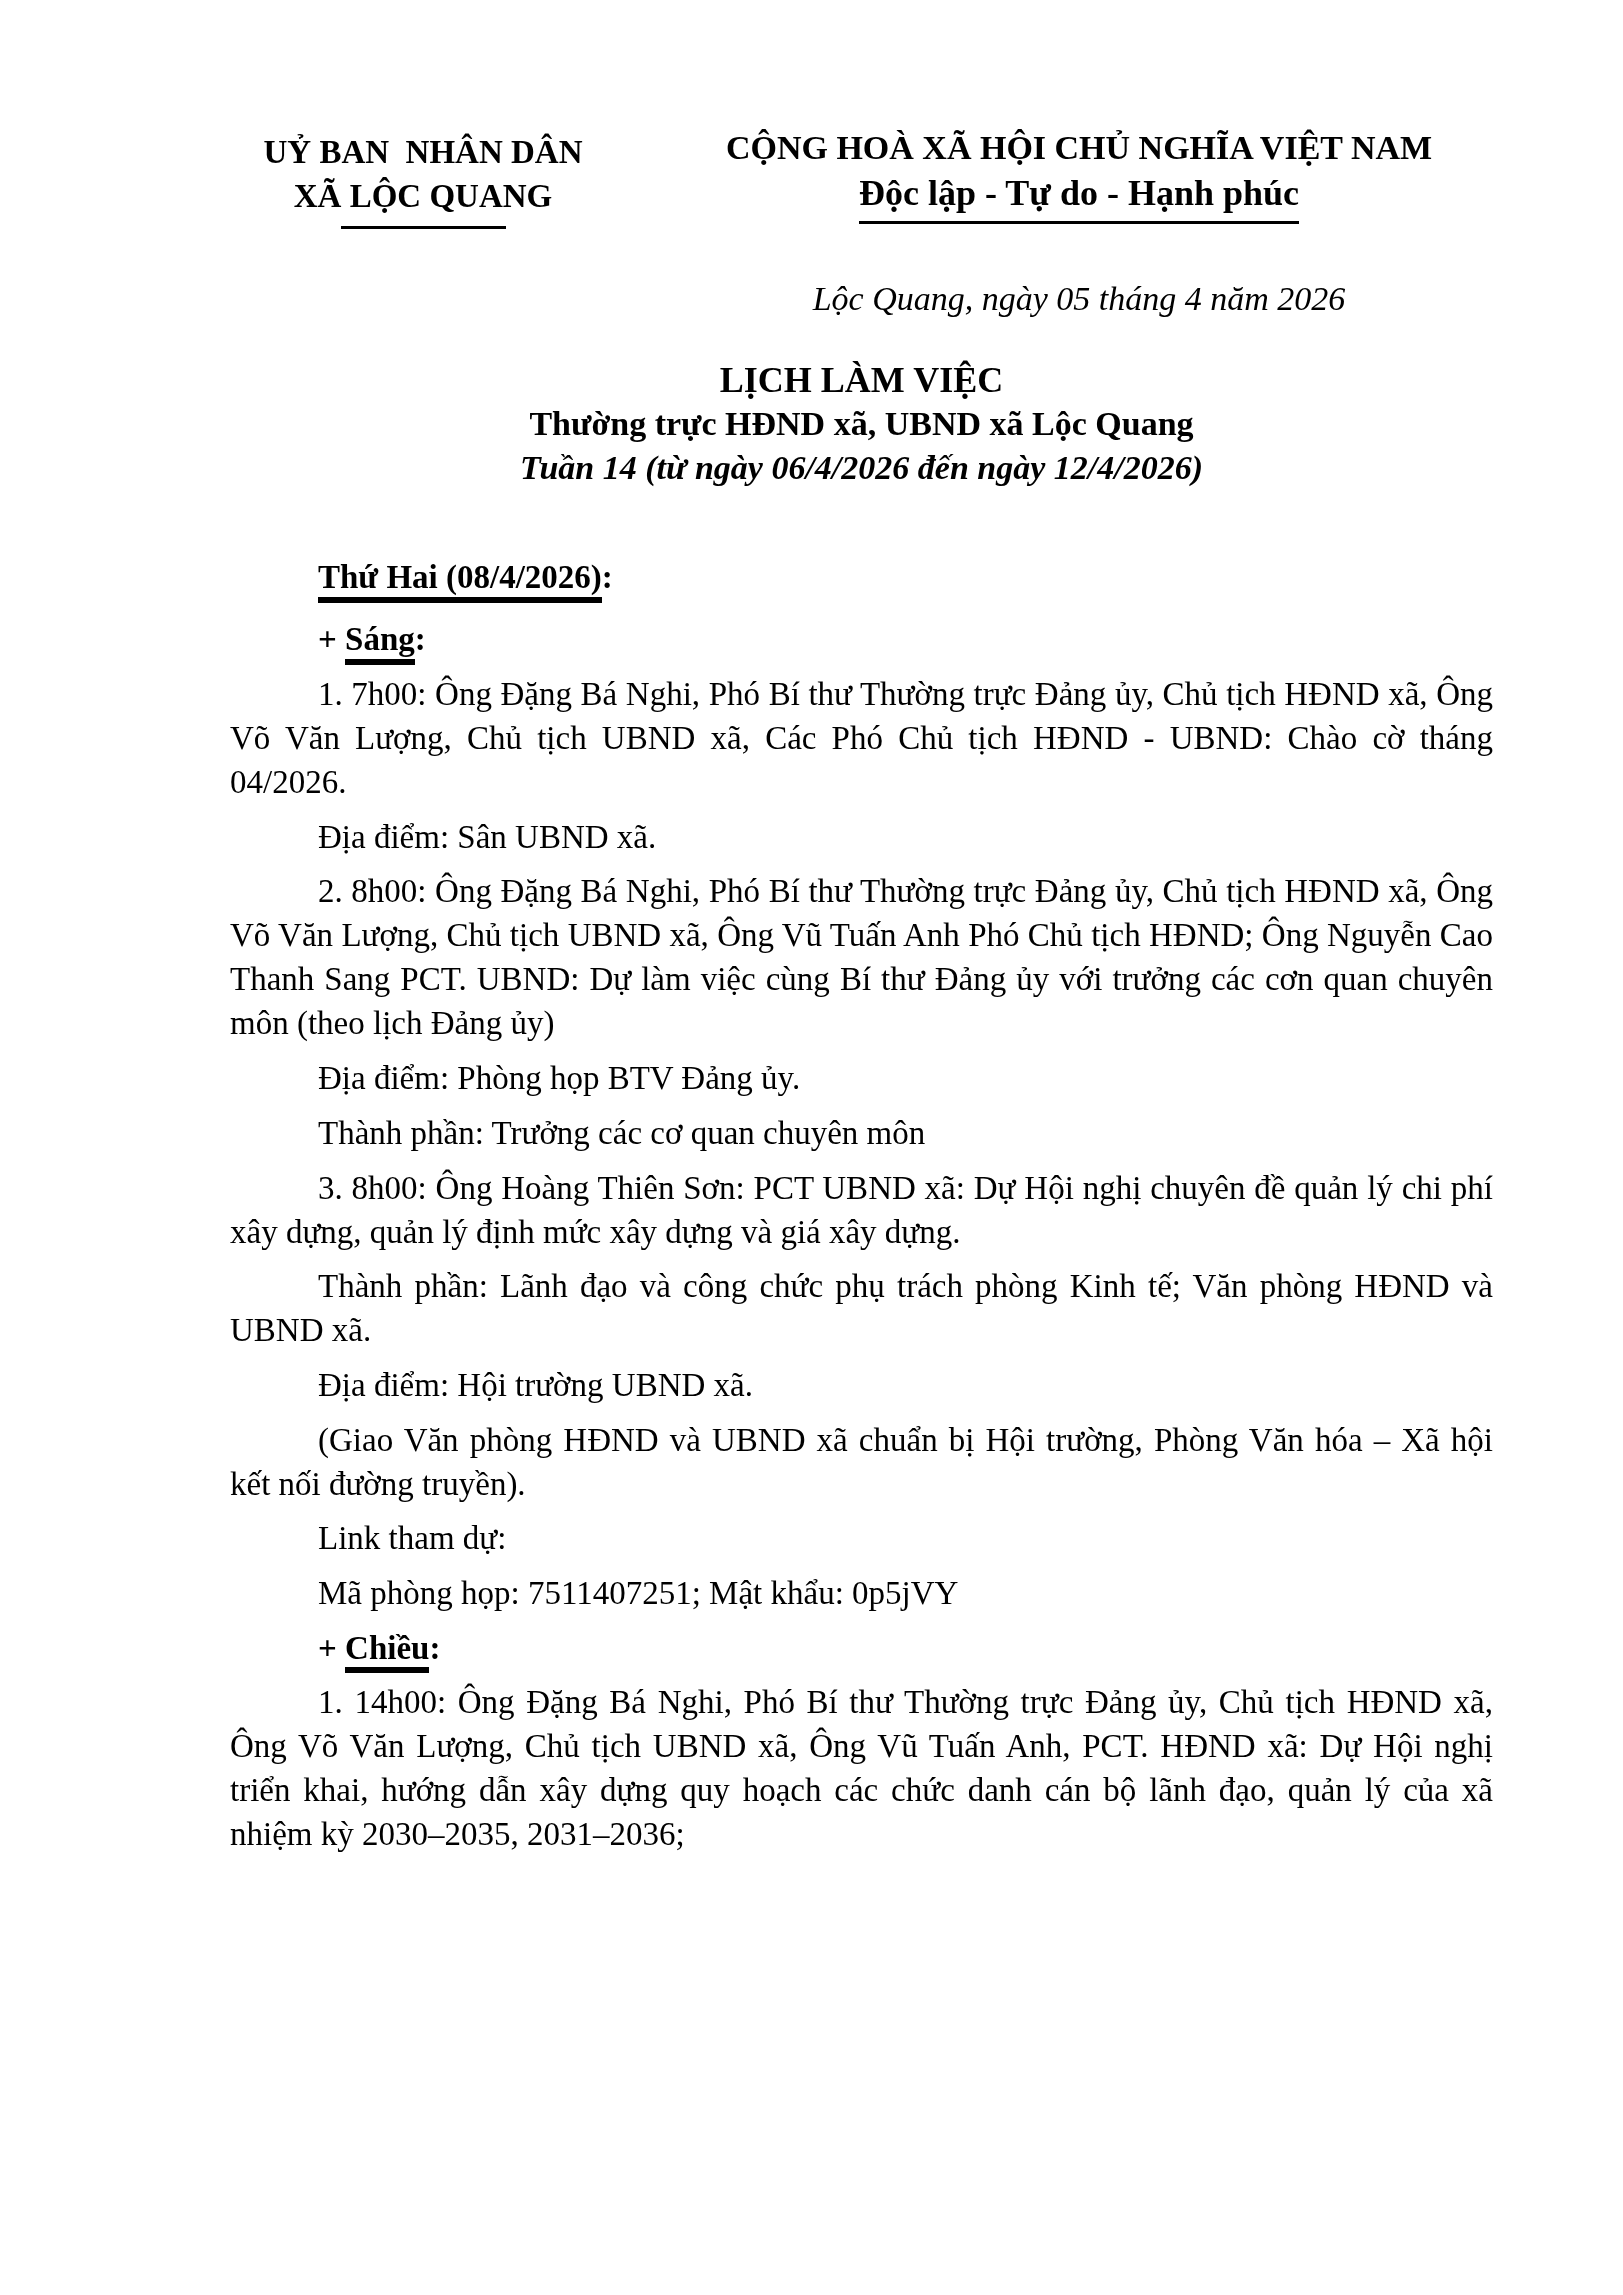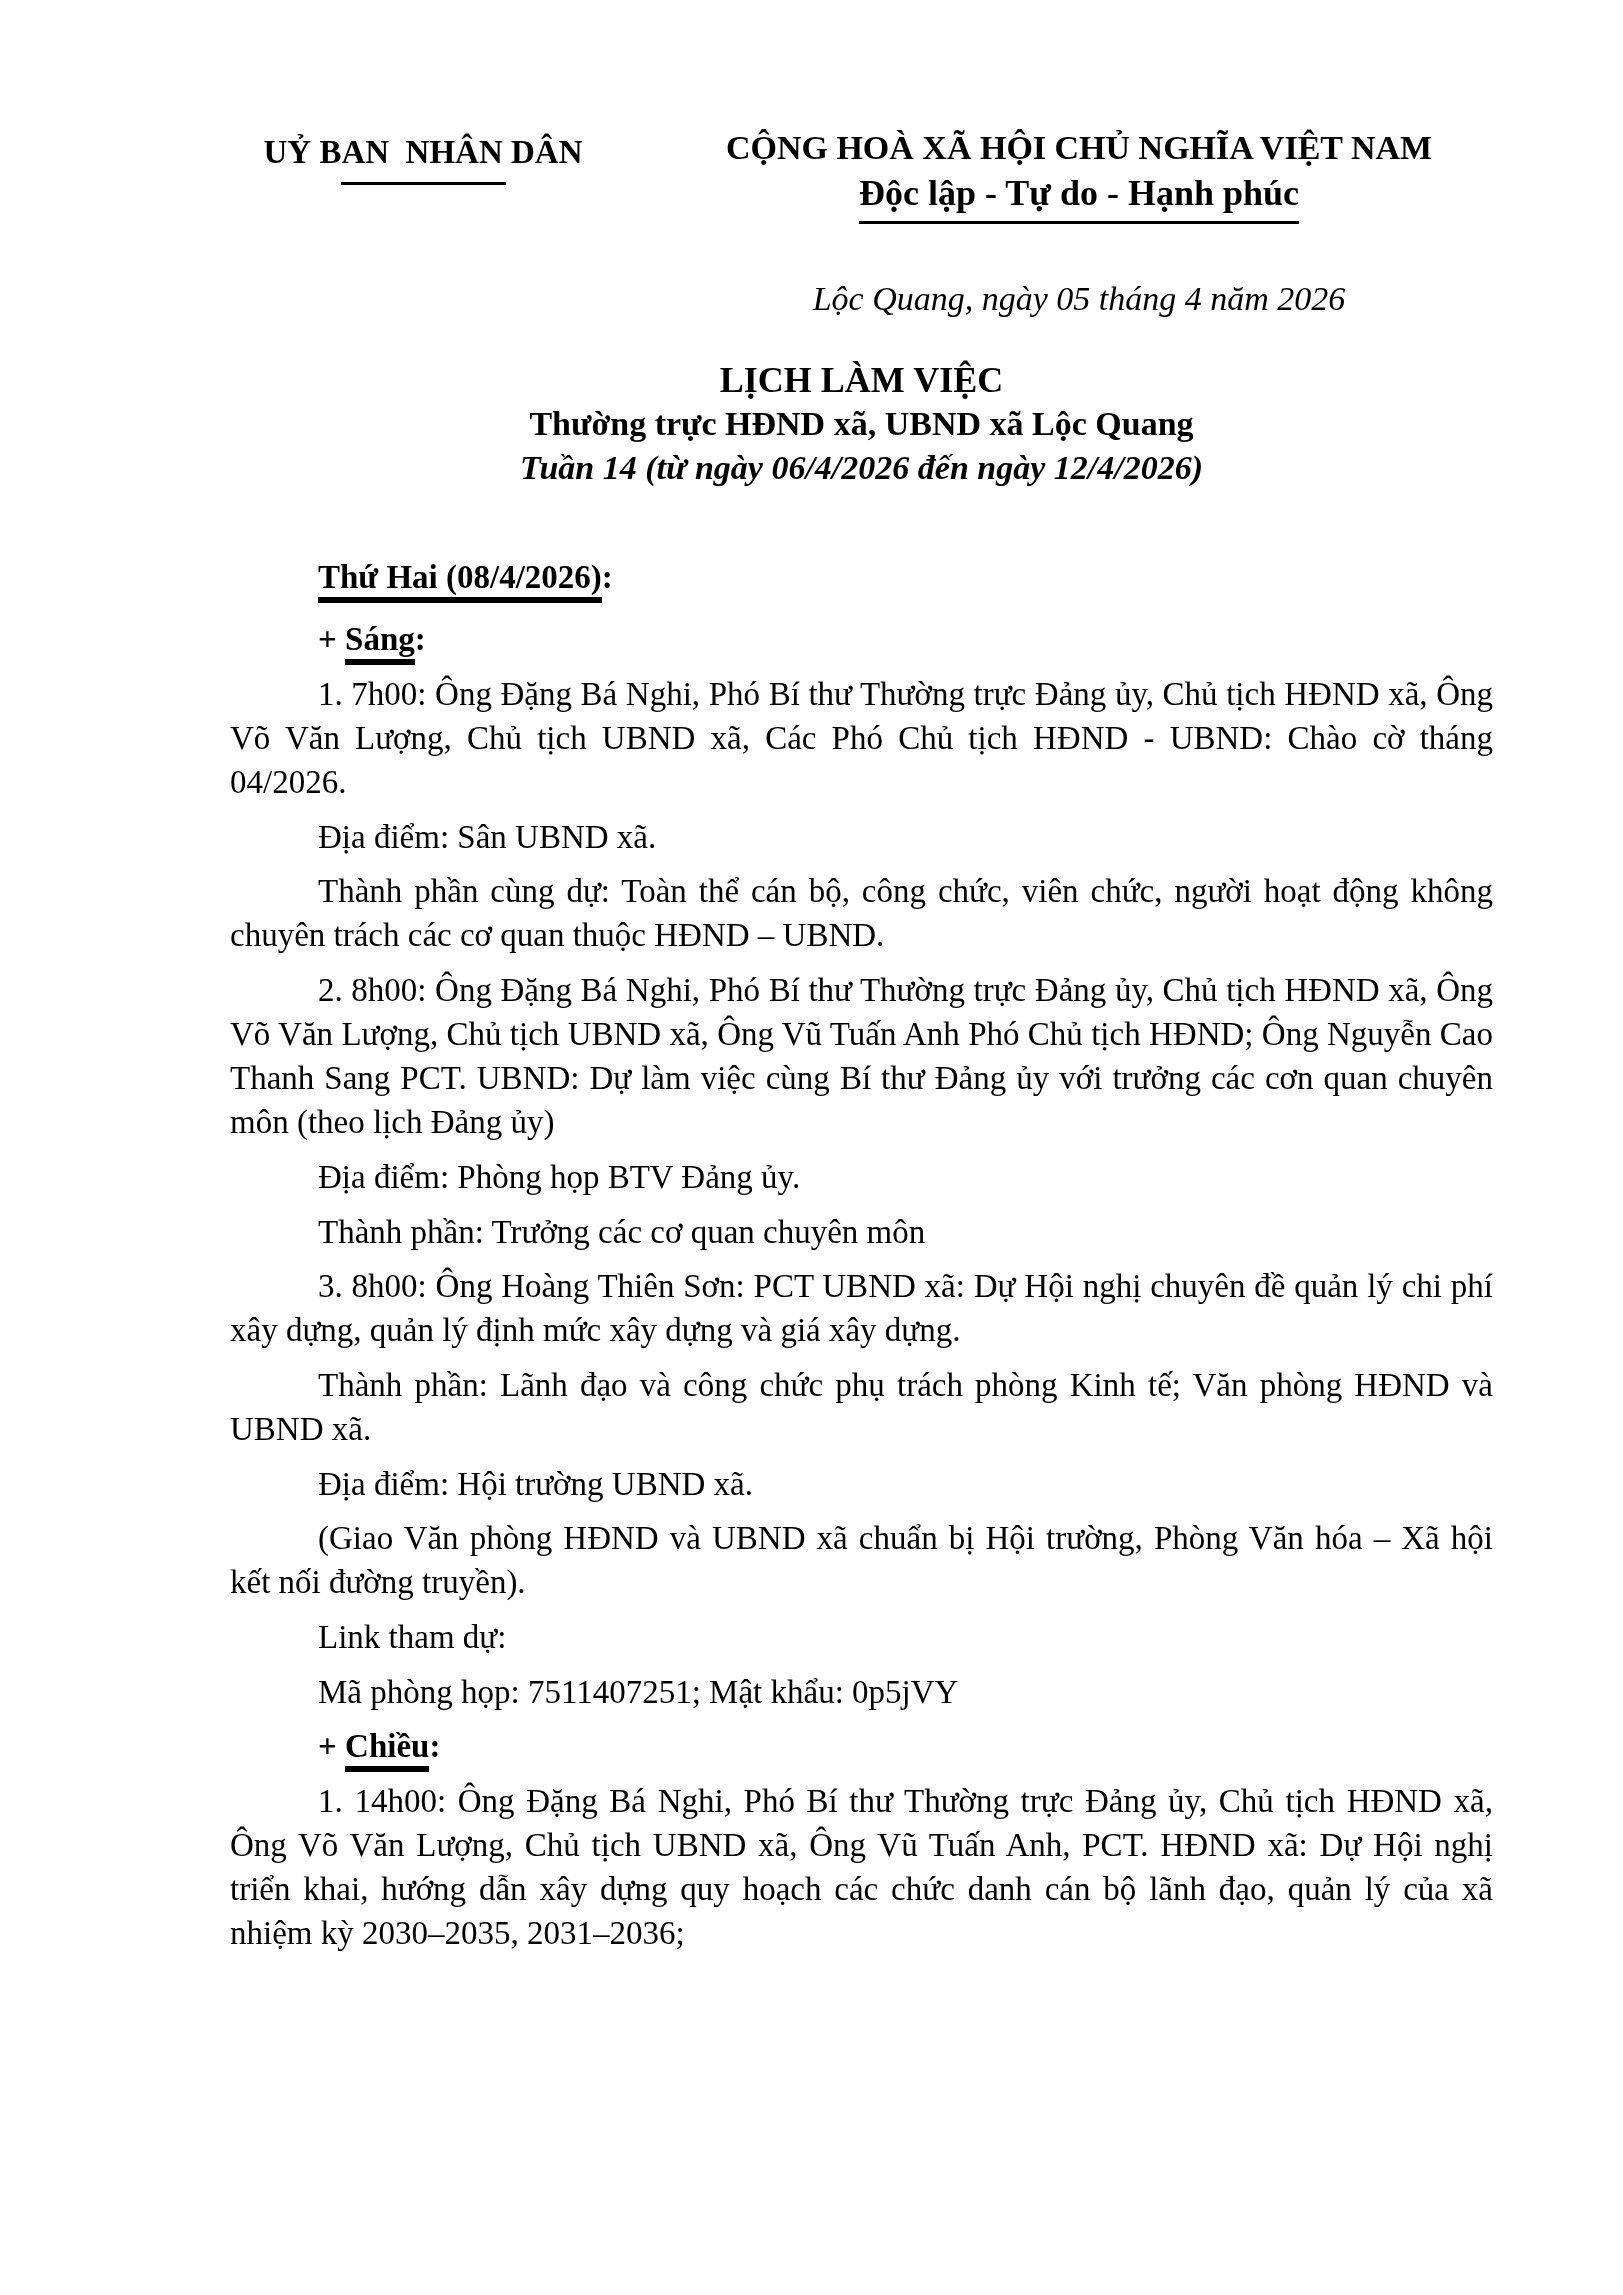--- a/index.html
+++ b/index.html
@@ -49,20 +49,21 @@
   b{font-weight:normal;}
   .url-para{word-break:break-all;}
 </style>
 </head>
 <body>
 
 <div class="page">
 
   <div class="hdr-left">
     <div class="l1">UỶ BAN  NHÂN DÂN</div>
+    <div class="l1">XÃ LỘC QUANG</div>
     <div class="rule-left"></div>
   </div>
 
   <div class="hdr-right">
     <div class="l1">CỘNG HOÀ XÃ HỘI CHỦ NGHĨA VIỆT NAM</div>
     <div class="l2">Độc lập - Tự do - Hạnh phúc</div>
     <div class="rule-right"></div>
   </div>
 
   <div class="dateline">Lộc Quang, ngày 05 tháng 4 năm 2026</div>
@@ -76,21 +77,20 @@
   <div class="doc-body">
 
     <p class="day-heading"><span class="u-day">Thứ Hai (08/4/2026)</span><span>:</span></p>
 
     <p class="session-heading"><span>+ </span><span class="u-session">Sáng</span><span>:</span></p>
 
     <p><b>1. 7h00:</b><span> Ông Đặng Bá Nghi, Phó Bí thư Thường trực Đảng ủy, Chủ tịch HĐND xã, Ông Võ Văn Lượng, Chủ tịch UBND xã, Các Phó Chủ tịch HĐND - UBND: Chào cờ tháng 04/2026.</span></p>
 
     <p><b>Địa điểm:</b><span> Sân UBND xã.</span></p>
 
-    <p><b>Thành phần cùng dự:</b><span> Toàn thể cán bộ, công chức, viên chức, người hoạt động không chuyên trách các cơ quan thuộc HĐND – UBND.</span></p>
 
     <p><b>2. 8h00:</b><span> Ông Đặng Bá Nghi, Phó Bí thư Thường trực Đảng ủy, Chủ tịch HĐND xã, Ông Võ Văn Lượng, Chủ tịch UBND xã, Ông Vũ Tuấn Anh Phó Chủ tịch HĐND; Ông Nguyễn Cao Thanh Sang PCT. UBND: Dự làm việc cùng Bí thư Đảng ủy với trưởng các cơn quan chuyên môn (theo lịch Đảng ủy)</span></p>
 
     <p><b>Địa điểm:</b><span> Phòng họp BTV Đảng ủy.</span></p>
 
     <p><b>Thành phần:</b><span> Trưởng các cơ quan chuyên môn</span></p>
 
     <p><b>3. 8h00:</b><span> Ông Hoàng Thiên Sơn: PCT UBND xã: Dự Hội nghị chuyên đề quản lý chi phí xây dựng, quản lý định mức xây dựng và giá xây dựng.</span></p>
 
     <p><b>Thành phần:</b><span> Lãnh đạo và công chức phụ trách phòng Kinh tế; Văn phòng HĐND và UBND xã.</span></p>

